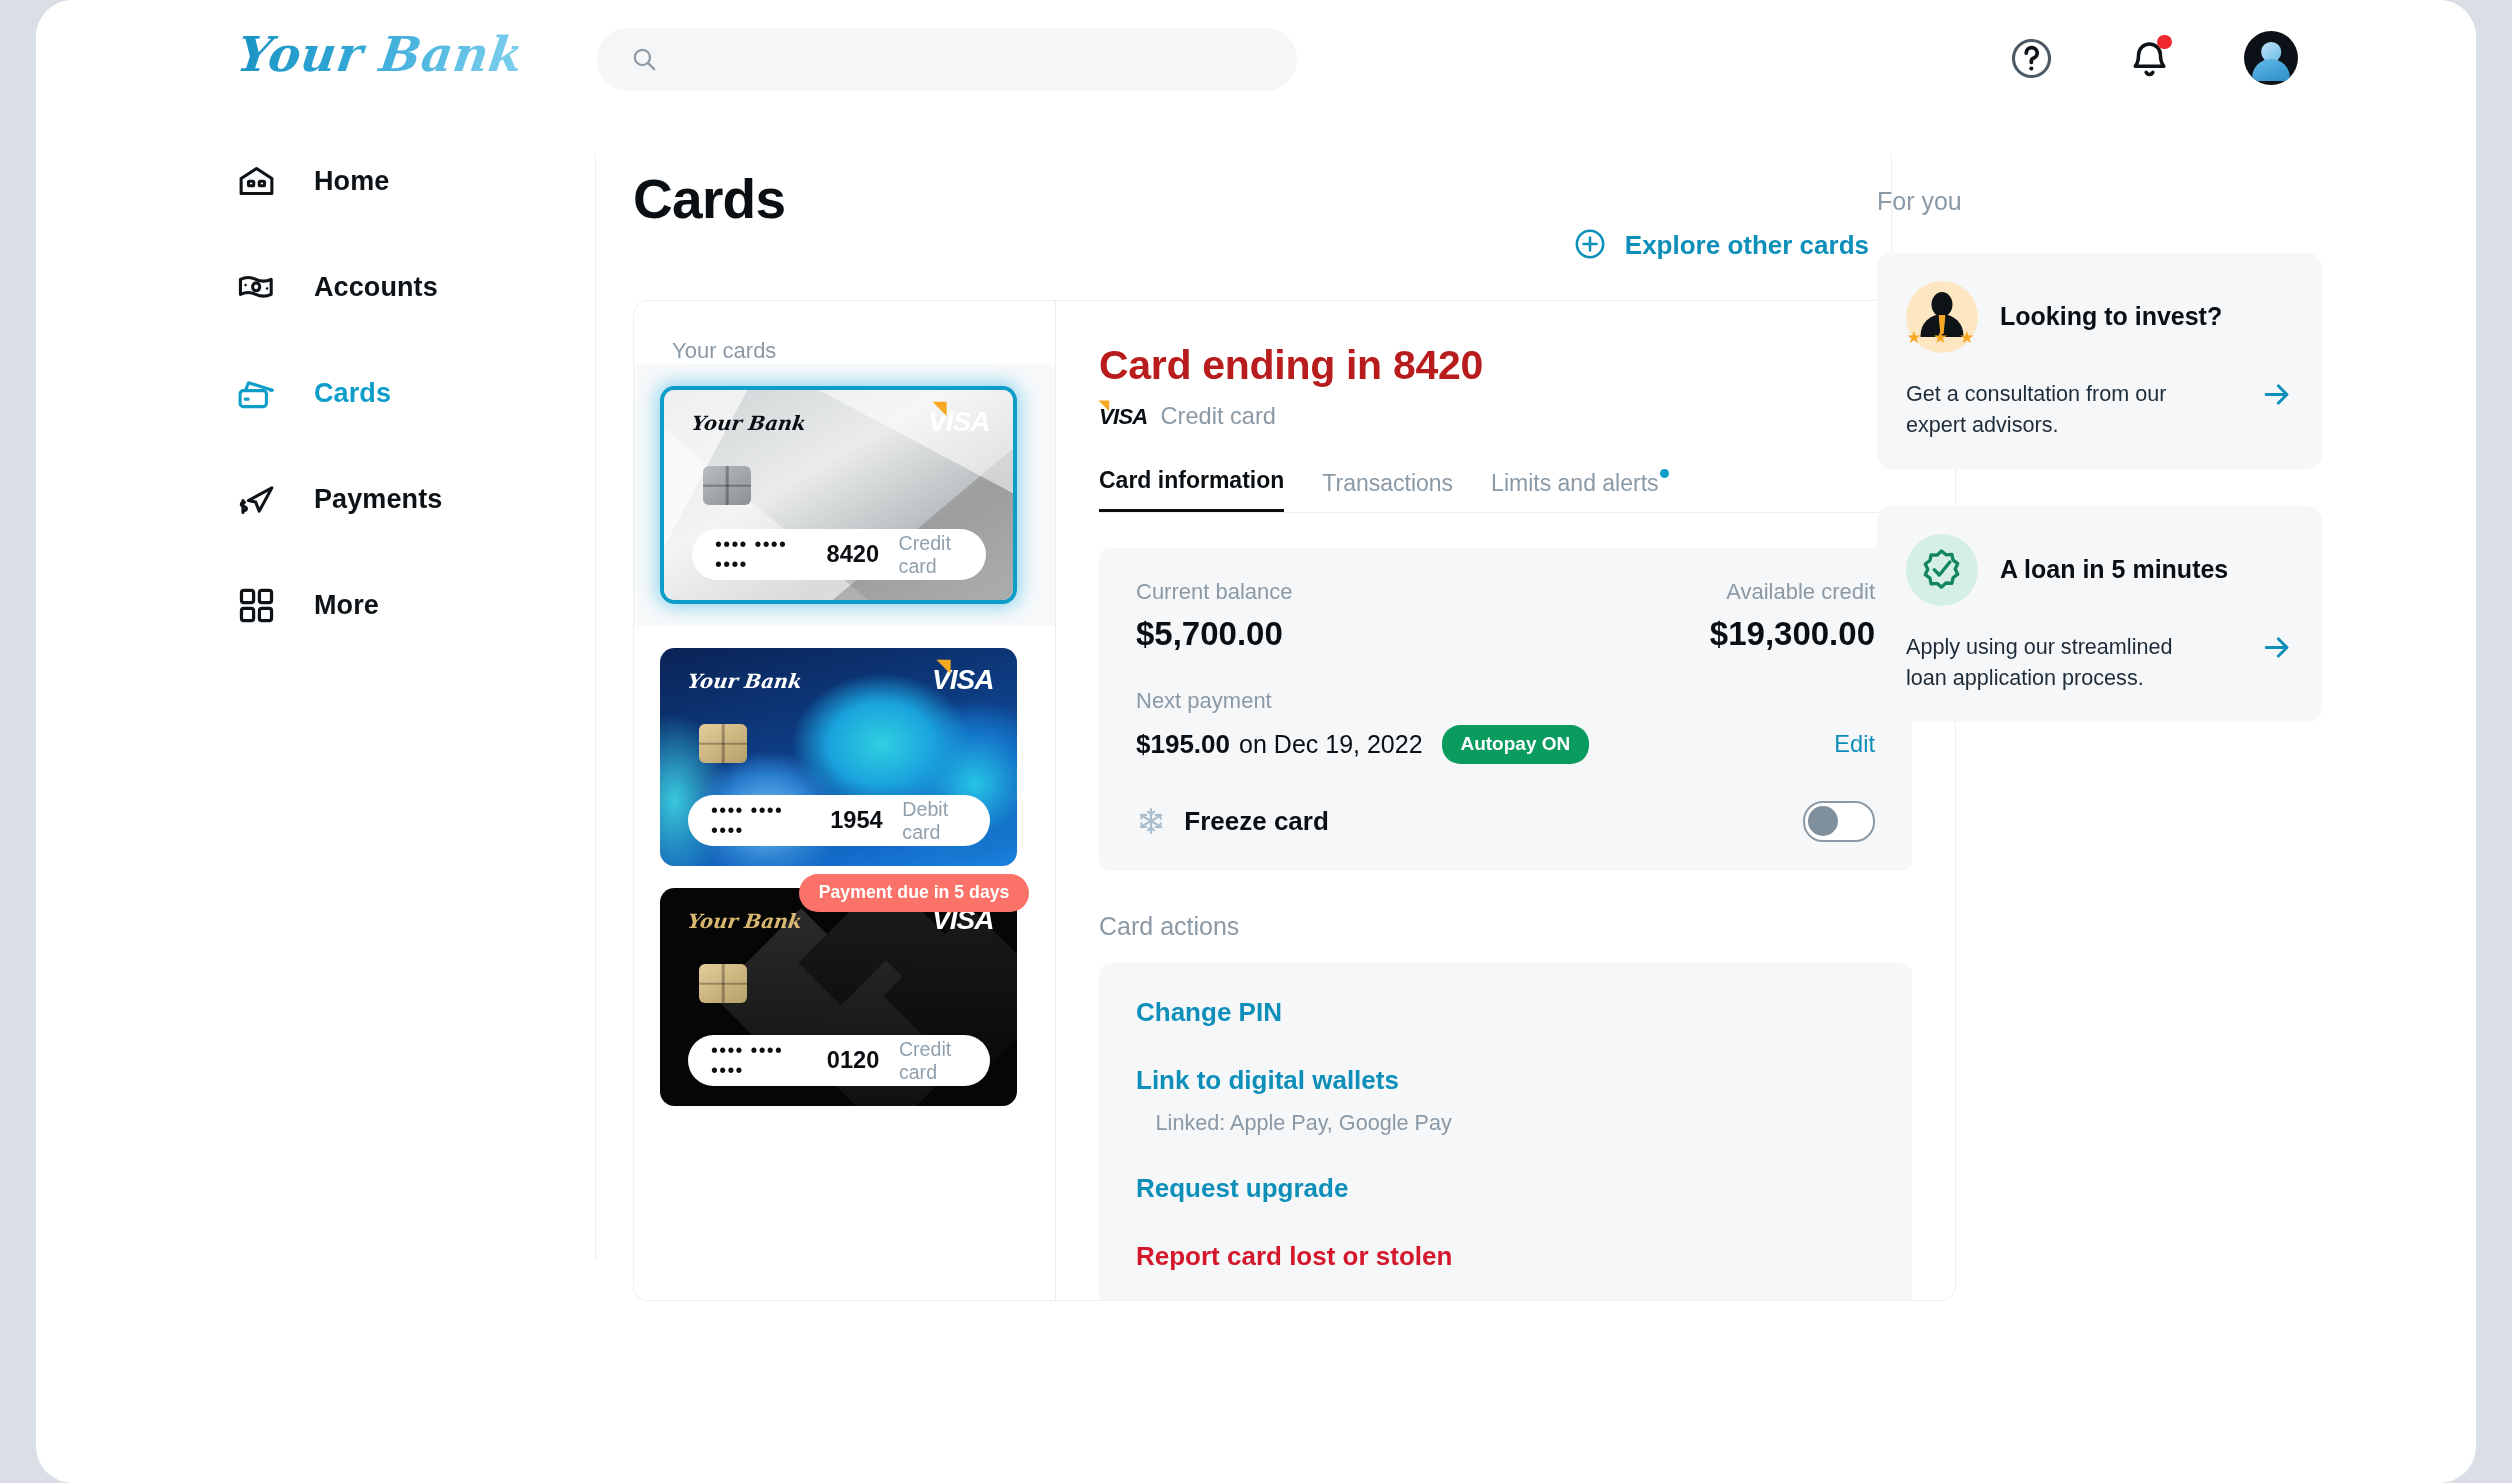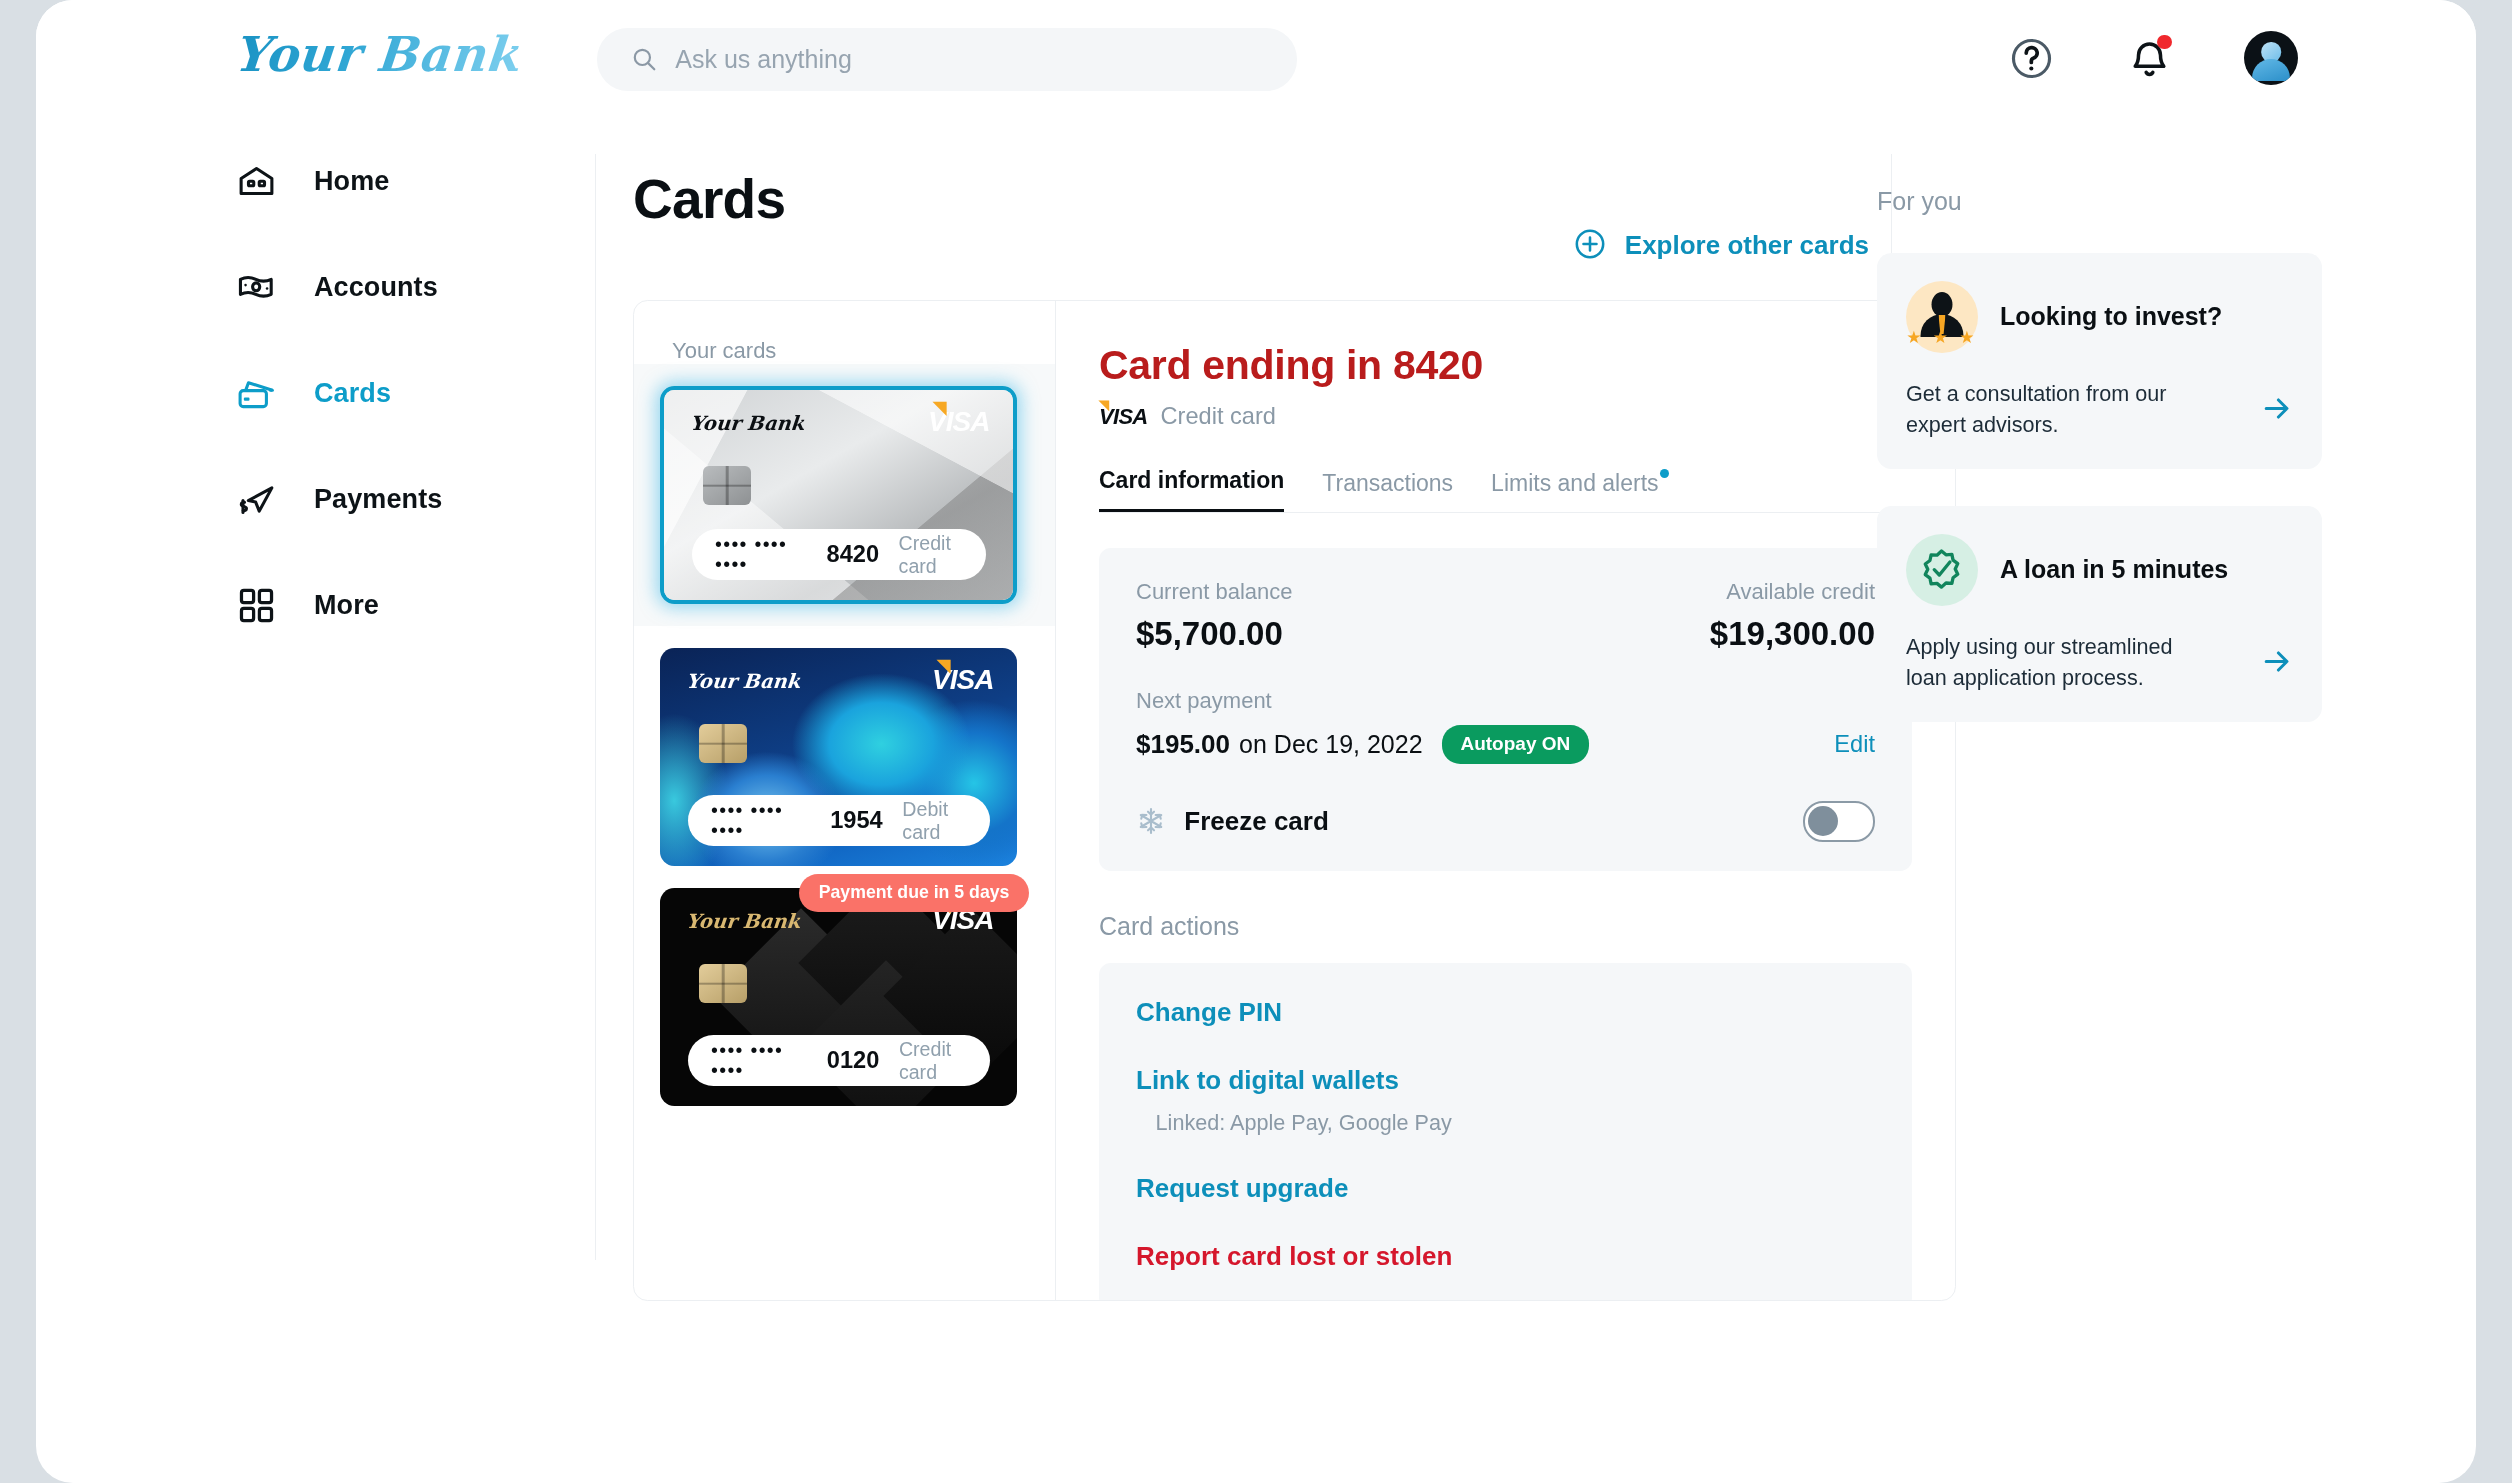--- a/index.html
+++ b/index.html
@@ -256,21 +256,21 @@
   .rail-title { font-size: 25px; color: #8a99a6; }
   .promo {
     margin-top: 37px; background: #f5f7f9; border-radius: 14.4px;
     padding: 27.5px 29px 29px 29px; position: relative; cursor: pointer;
   }
   .promo-head { display: flex; align-items: center; gap: 22px; }
   .pico { width: 72px; height: 72px; border-radius: 50%; flex: none; position: relative; }
   .pico.invest { background: #fde7c3; }
   .pico.loan { background: #d6efe4; }
   .promo-title { font-size: 25px; font-weight: 700; color: #0a0f13; line-height: 1.15; }
-  .promo-body { display: flex; align-items: center; margin-top: 25px; gap: 48px; }
+  .promo-body { display: flex; align-items: flex-start; margin-top: 25px; gap: 48px; }
   .promo-text { font-size: 21.6px; color: #1d2c38; line-height: 1.45; max-width: 307px; }
   .arrow { margin-left: auto; width: 33px; height: 33px; color: #0d8fba; flex: none; }
 
   
   .adv-head { position:absolute; left:50%; top:11.8px; transform:translateX(-50%);
               width:21px; height:25px; border-radius:50%; background:#0d1317; }
   .adv-body { position:absolute; left:50%; top:33px; transform:translateX(-50%);
               width:43px; height:23.6px; border-radius:21.6px 21.6px 0 0; background:#0d1317; }
   .adv-tie  { position:absolute; left:50%; top:34px; transform:translateX(-50%);
               width:7.2px; height:19.6px; background:#f6a623; clip-path: polygon(0 0,100% 0,72% 100%,28% 100%); }
@@ -284,21 +284,20 @@
 <div class="window">
 
   <div class="topbar">
     <div class="logo">Your Bank</div>
 
     <div class="searchbar">
       <svg class="search-ico" viewBox="0 0 24 24" fill="none" stroke="currentColor" stroke-width="2">
         <circle cx="10.5" cy="10.5" r="7"></circle>
             <line x1="15.8" y1="15.8" x2="21.5" y2="21.5" stroke-linecap="round"></line>
       </svg>
-      <input class="search-input" type="text" placeholder="Ask us anything" style="">
     </div>
 
     <div class="topicons">
       <svg class="ticon" viewBox="0 0 24 24" fill="none" stroke="#4b5a66" stroke-width="1.6">
         <circle cx="12" cy="12" r="9.2"></circle>
         <path d="M9.3 9.2a2.8 2.8 0 1 1 3.6 2.7c-.7.25-1 .8-1 1.6v.5" stroke="#0d1317" stroke-width="1.9" stroke-linecap="round"></path>
         <circle cx="11.9" cy="17.1" r="1.05" fill="#0d1317" stroke="none"></circle>
       </svg>
 
       <div class="ticon" style="position:relative;">

